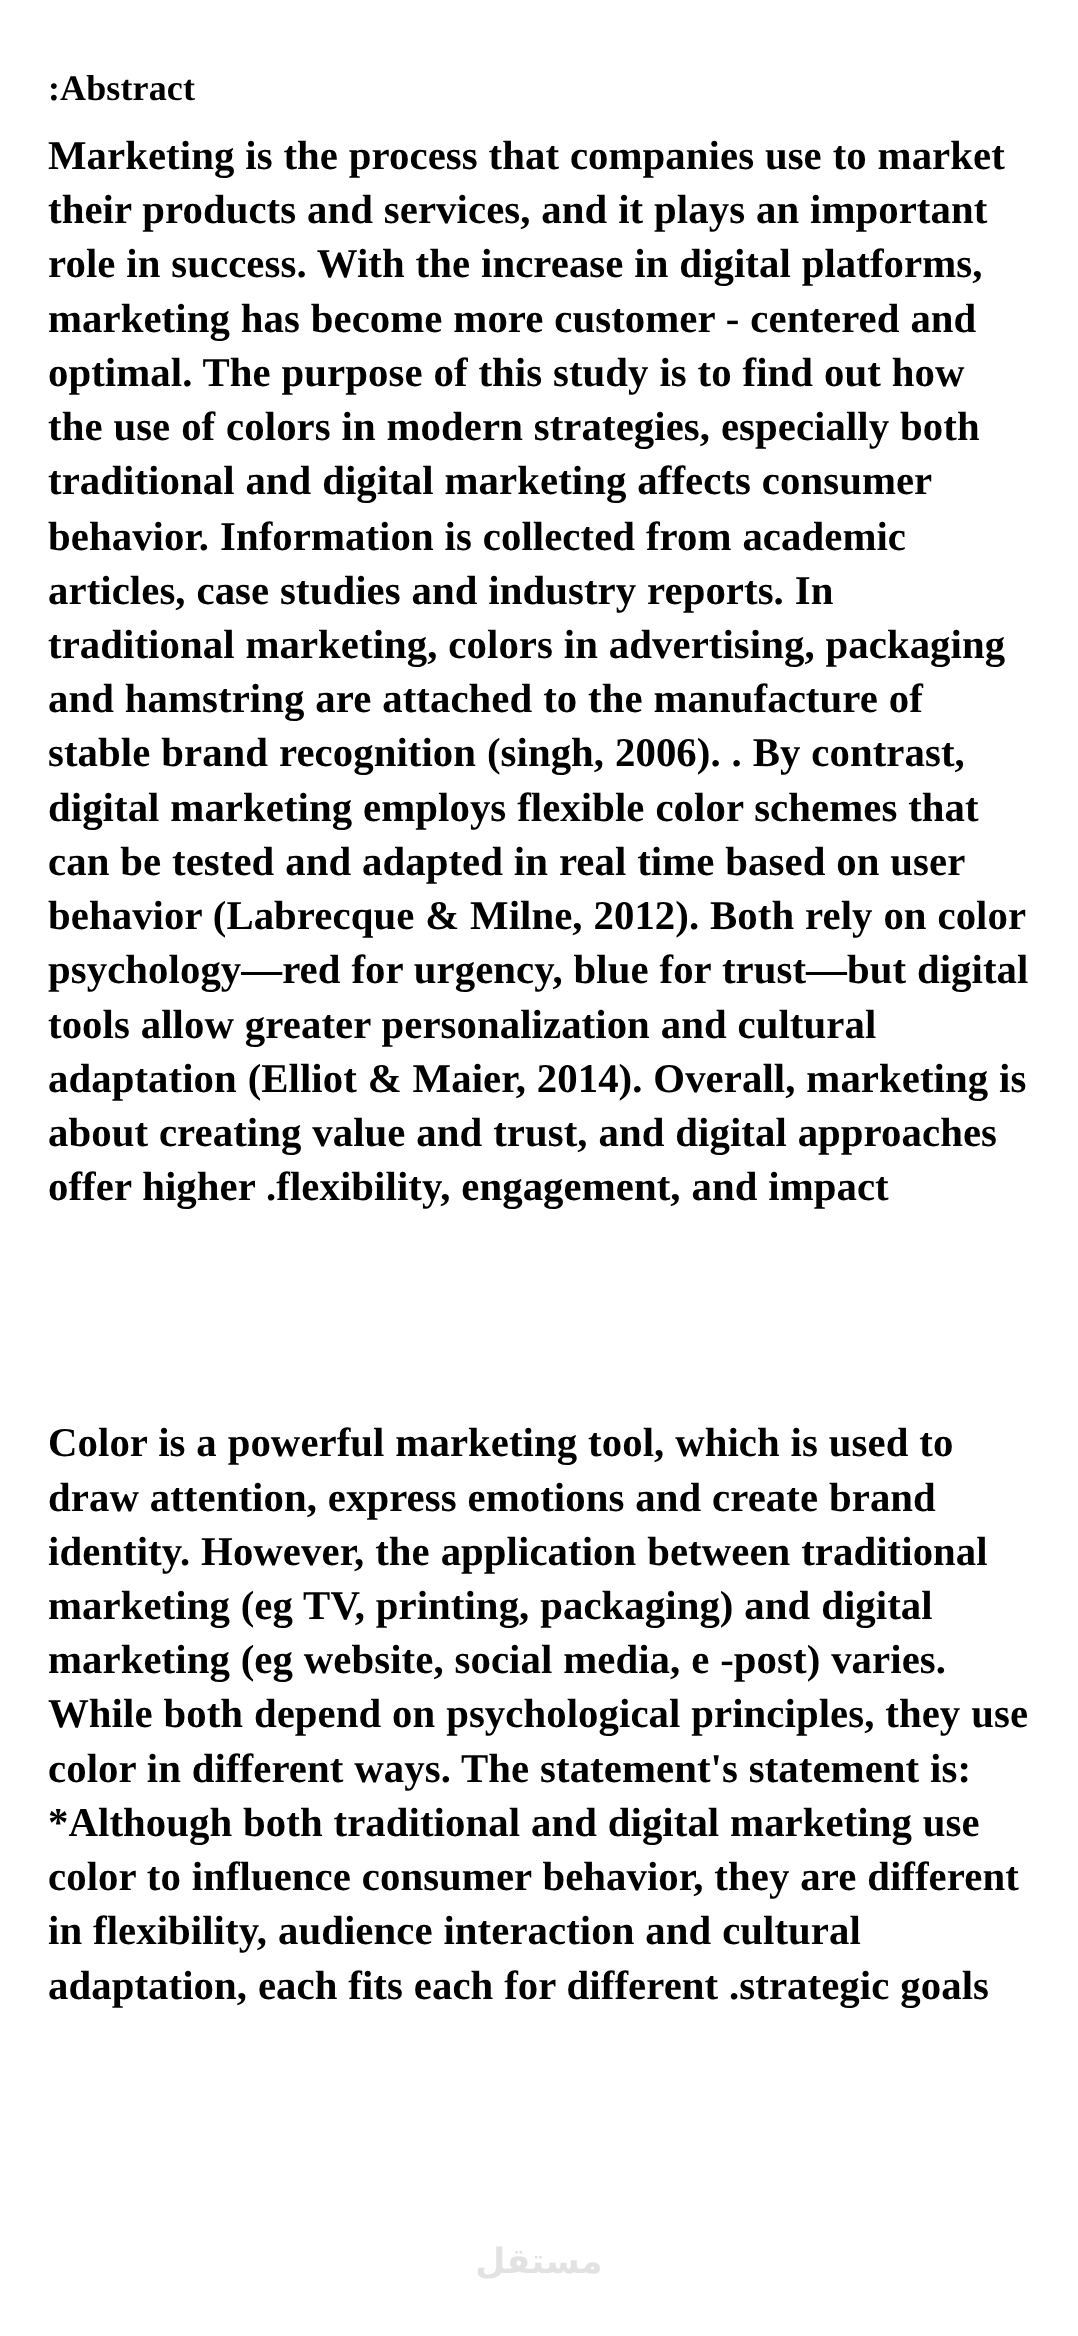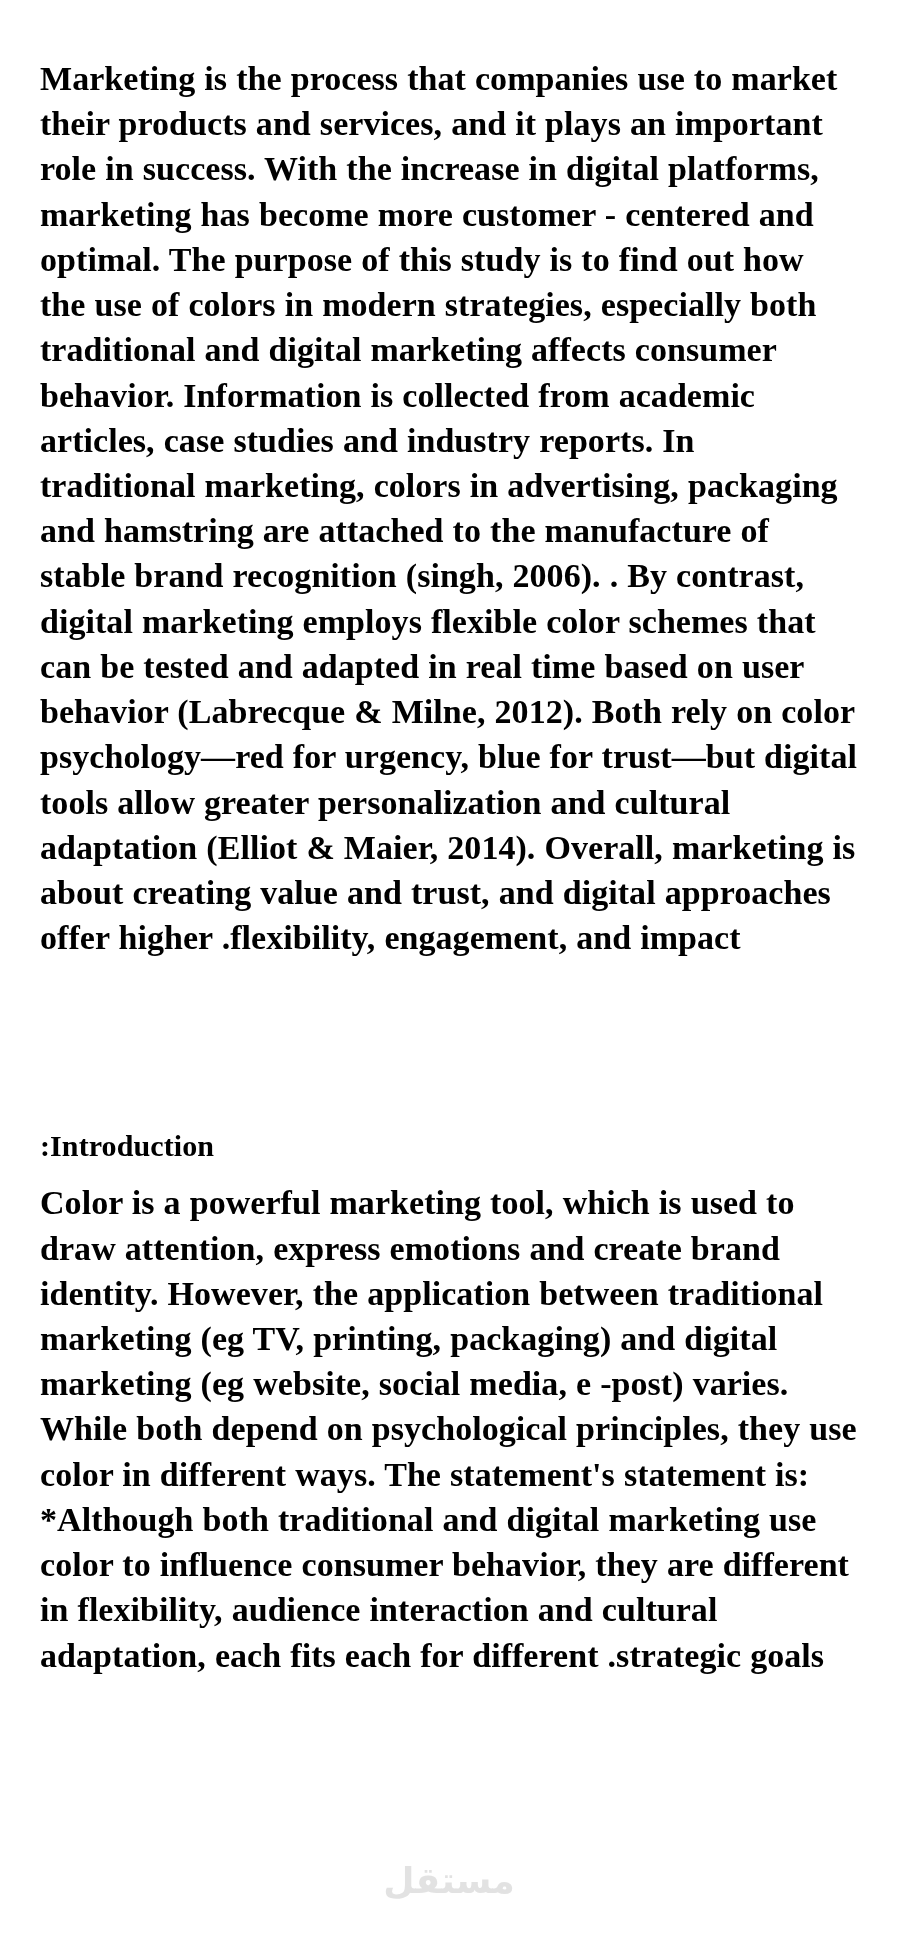--- a/index.html
+++ b/index.html
@@ -53,47 +53,47 @@
   .watermark {
     position: absolute;
     left: 0;
     right: 0;
     bottom: 48px;
     text-align: center;
     opacity: 0.28;
   }
   .watermark-mark {
     font-family: "DejaVu Sans", sans-serif;
-    font-size: 36px;
+    font-size: 29px;
     font-weight: bold;
     color: #9a9a9a;
     line-height: 1;
     direction: rtl;
   }
   .watermark-url {
     font-family: "Liberation Sans", sans-serif;
     font-size: 13px;
     color: #9a9a9a;
     letter-spacing: 1.2px;
     margin-top: 5px;
   }
 </style>
 </head>
 <body>
 
 <div class="page">
 
   <section class="section">
+    <h2 class="section-title">:Abstract</h2>
     <p class="body-text">Marketing is the process that companies use to market their products and services, and it plays an important role in success. With the increase in digital platforms, marketing has become more customer - centered and optimal. The purpose of this study is to find out how the use of colors in modern strategies, especially both traditional and digital marketing affects consumer behavior. Information is collected from academic articles, case studies and industry reports. In traditional marketing, colors in advertising, packaging and hamstring are attached to the manufacture of stable brand recognition (singh, 2006). . By contrast, digital marketing employs flexible color schemes that can be tested and adapted in real time based on user behavior (Labrecque &amp; Milne, 2012). Both rely on color psychology—red for urgency, blue for trust—but digital tools allow greater personalization and cultural adaptation (Elliot &amp; Maier, 2014). Overall, marketing is about creating value and trust, and digital approaches offer higher .flexibility, engagement, and impact</p>
   </section>
 
   <div class="spacer-abstract-intro"></div>
 
   <section class="section intro-block">
-    <h2 class="section-title">:Introduction</h2>
     <p class="body-text">Color is a powerful marketing tool, which is used to draw attention, express emotions and create brand identity. However, the application between traditional marketing (eg TV, printing, packaging) and digital marketing (eg website, social media, e -post) varies. While both depend on psychological principles, they use color in different ways. The statement's statement is: *Although both traditional and digital marketing use color to influence consumer behavior, they are different in flexibility, audience interaction and cultural adaptation, each fits each for different .strategic goals</p>
   </section>
 
   <div class="watermark">
     <div class="watermark-mark">مستقل</div>
   </div>
 
 </div>
 
 </body></html>

